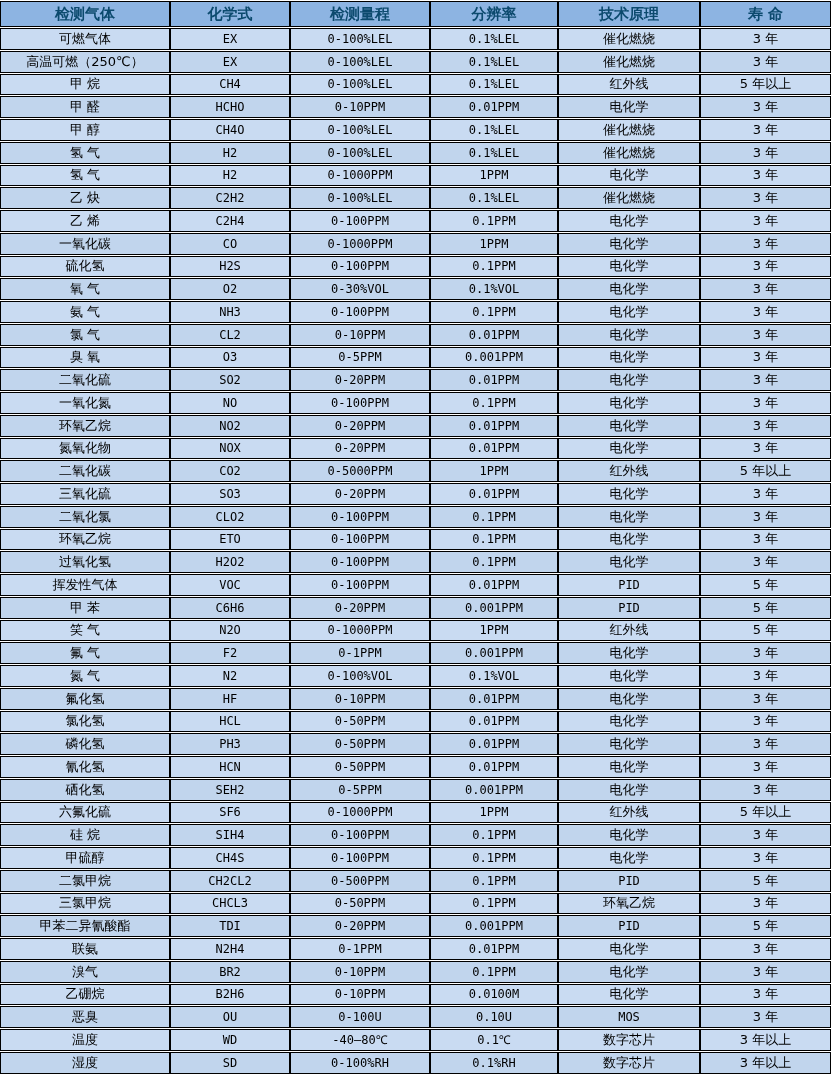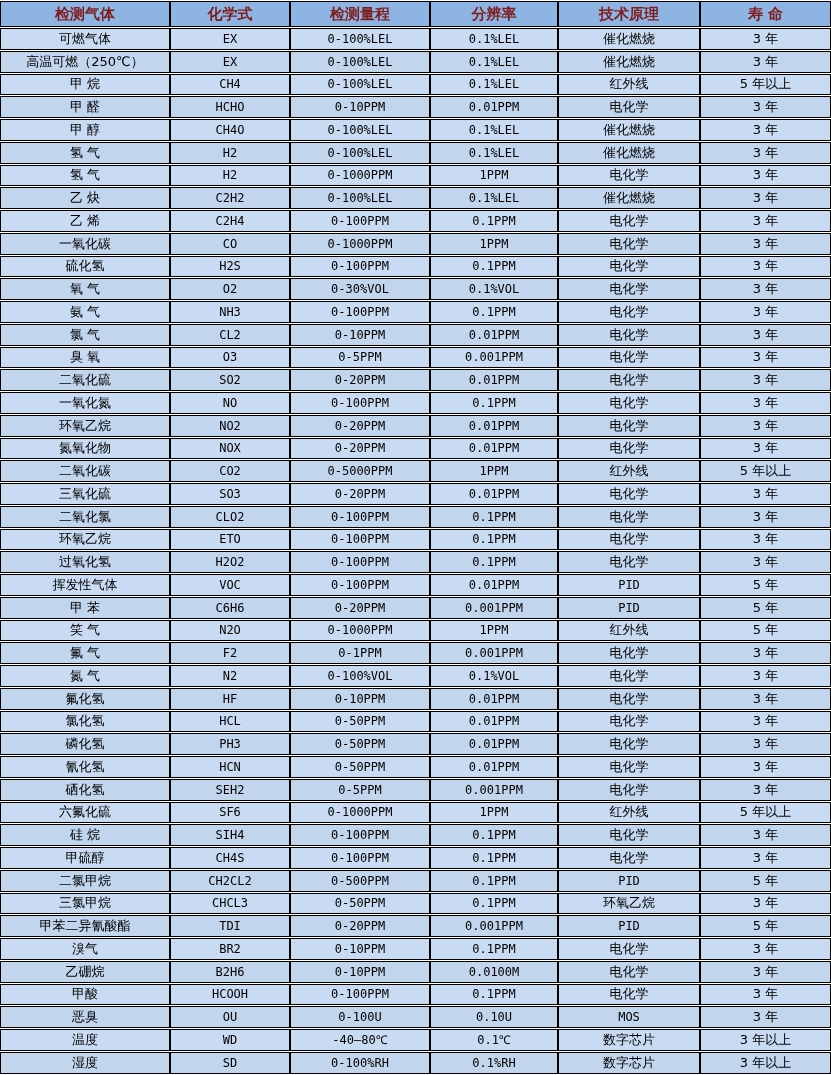--- a/index.html
+++ b/index.html
@@ -28,21 +28,21 @@
     text-align: center;
     vertical-align: middle;
     padding: 0 2px;
     overflow: hidden;
     white-space: nowrap;
   }
   table.gas-table th {
     background: var(--header-bg, #8DB4E2);
     font-size: 15px;
     font-weight: bold;
-    color: #7f1d1d;
+    color: #0c4a6e;
     height: 24px;
   }
   table.gas-table td {
     background: var(--row-bg, #C9DBF2);
     font-size: 13px;
     color: #000000;
   }
   table.gas-table tbody tr:nth-child(even) td {
     background: var(--row-alt-bg, #C0D4EC);
   }
@@ -397,40 +397,40 @@
         </tr>
         <tr>
           <td>甲苯二异氰酸酯</td>
           <td class="ascii">TDI</td>
           <td class="ascii">0-20PPM</td>
           <td class="ascii">0.001PPM</td>
           <td class="ascii">PID</td>
           <td>5 年</td>
         </tr>
         <tr>
+          <td>联氨</td>
+          <td class="ascii">N2H4</td>
+          <td class="ascii">0-1PPM</td>
+          <td class="ascii">0.01PPM</td>
+          <td>电化学</td>
+          <td>3 年</td>
+        </tr>
+        <tr>
           <td>溴气</td>
           <td class="ascii">BR2</td>
           <td class="ascii">0-10PPM</td>
           <td class="ascii">0.1PPM</td>
           <td>电化学</td>
           <td>3 年</td>
         </tr>
         <tr>
           <td>乙硼烷</td>
           <td class="ascii">B2H6</td>
           <td class="ascii">0-10PPM</td>
           <td class="ascii">0.0100M</td>
-          <td>电化学</td>
-          <td>3 年</td>
-        </tr>
-        <tr>
-          <td>甲酸</td>
-          <td class="ascii">HCOOH</td>
-          <td class="ascii">0-100PPM</td>
-          <td class="ascii">0.1PPM</td>
           <td>电化学</td>
           <td>3 年</td>
         </tr>
         <tr>
           <td>恶臭</td>
           <td class="ascii">OU</td>
           <td class="ascii">0-100U</td>
           <td class="ascii">0.10U</td>
           <td class="ascii">MOS</td>
           <td>3 年</td>

